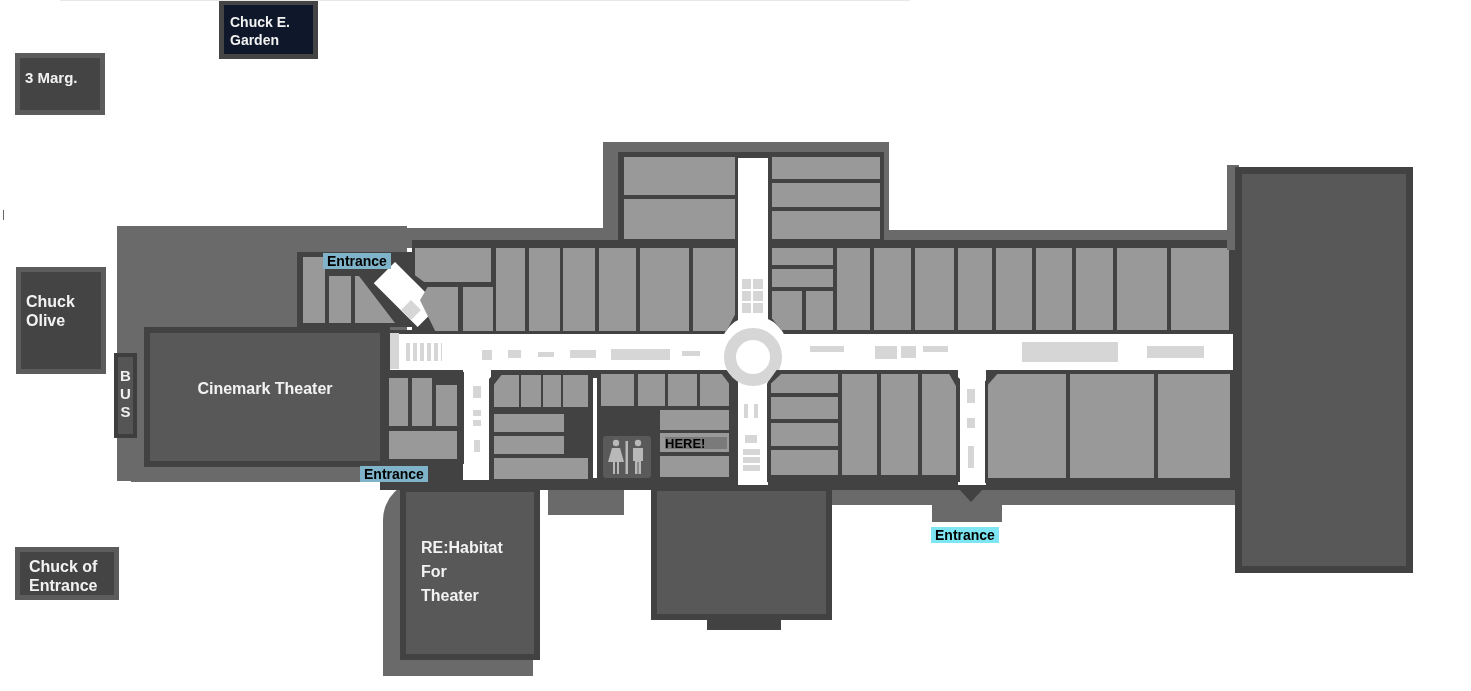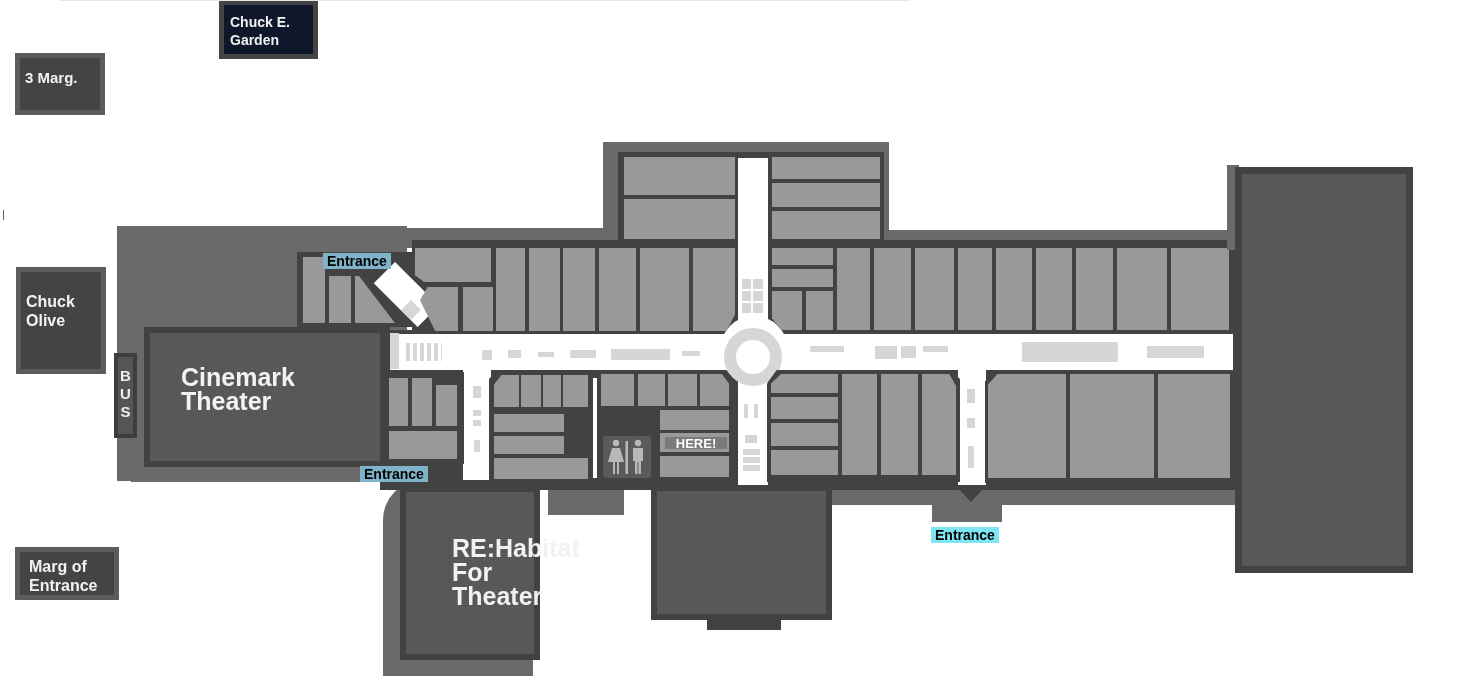--- a/index.html
+++ b/index.html
@@ -6,24 +6,24 @@
   body{width:1471px;height:691px;background:#ffffff;position:relative;overflow:hidden;font-family:"Liberation Sans",sans-serif;}
   .abs{position:absolute;box-sizing:border-box;}
   .lot{background:#6a6a6a;}
   .outer{background:#424242;}
   .anchor{background:#585858;}
   .store{background:#999999;}
   .walk{background:#ffffff;}
   .kiosk{background:#d6d6d6;}
   .outbld{background:#0f172a;border:5px solid #444;box-sizing:border-box;}
   .label{color:#f2f2f2;font-weight:bold;font-size:16px;line-height:19px;}
-  .big{font-size:25px;line-height:24px;margin-left:31px;}
+  .big{font-size:16px;line-height:24px;}
   .entrance{background:#7fb3c9;color:#000000;font-weight:bold;font-size:14px;line-height:16px;padding:0 4px;}
   .entrance.bright{background:#7ee6f2;}
-  .here{background:#7a7a7a;color:#ffffff;font-weight:bold;font-size:13px;line-height:13px;text-align:center;}
+  .here{background:#7a7a7a;color:#000000;font-weight:bold;font-size:13px;line-height:13px;text-align:left;}
   .bus{background:#555;border:4px solid #3e3e3e;color:#eee;font-weight:bold;font-size:15px;line-height:18px;text-align:center;}
 </style>
 </head>
 <body>
 
 <div class="abs outbld" style="left:219px;top:0;width:99px;height:59px;padding:8px 0 0 6px;">
   <div class="label" style="font-size:14px;line-height:18px;">
     <div>Chuck E.</div>
     <div>Garden</div>
   </div>
@@ -35,21 +35,21 @@
 
 <div class="abs outbld" style="left:16px;top:267px;width:90px;height:107px;padding:20px 0 0 5px;background:#444;border-color:#5c5c5c;">
   <div class="label">
     <div>Chuck</div>
     <div>Olive</div>
   </div>
 </div>
 
 <div class="abs outbld" style="left:15px;top:547px;width:104px;height:53px;padding:5px 0 0 9px;background:#444;border-color:#5c5c5c;">
   <div class="label">
-    <div>Marg of</div>
+    <div>Chuck of</div>
     <div>Entrance</div>
   </div>
 </div>
 
 <div class="abs lot" style="left:117px;top:226px;width:290px;height:255px;"></div>
 <div class="abs lot" style="left:131px;top:470px;width:260px;height:12px;"></div>
 <div class="abs lot" style="left:383px;top:480px;width:150px;height:196px;border-top-left-radius:40px;"></div>
 <div class="abs lot" style="left:603px;top:142px;width:286px;height:100px;"></div>
 <div class="abs lot" style="left:403px;top:228px;width:205px;height:20px;"></div>
 <div class="abs lot" style="left:884px;top:230px;width:355px;height:15px;"></div>

